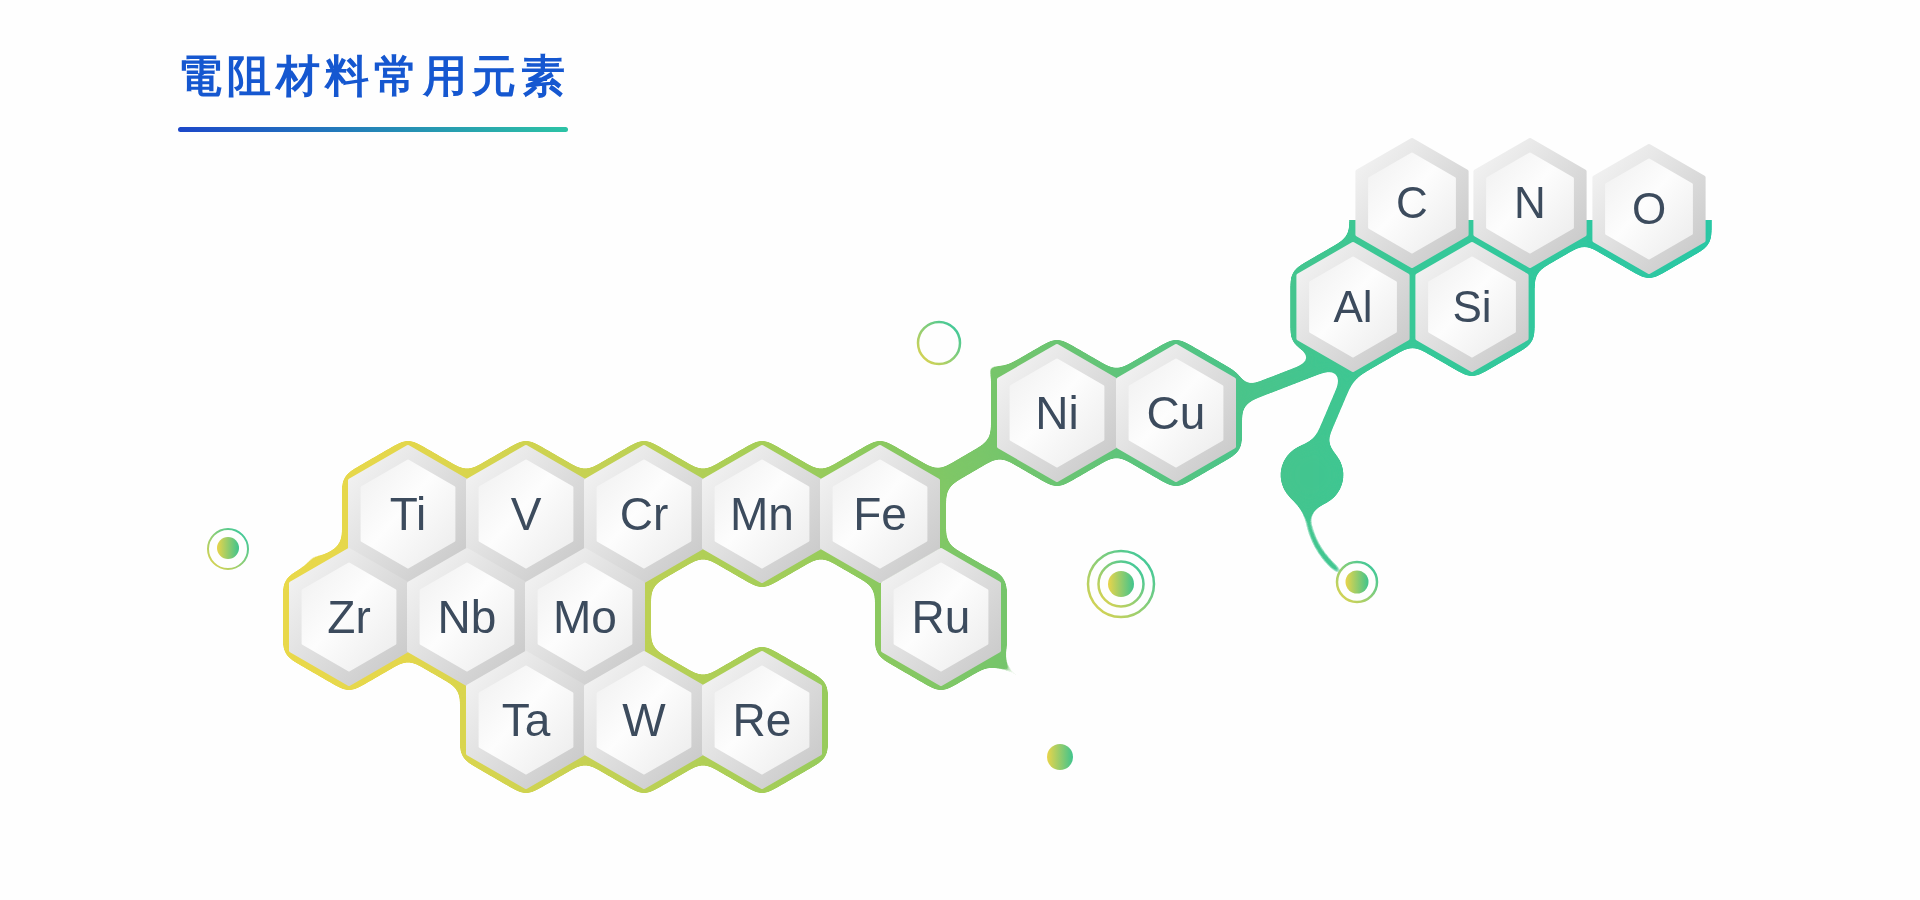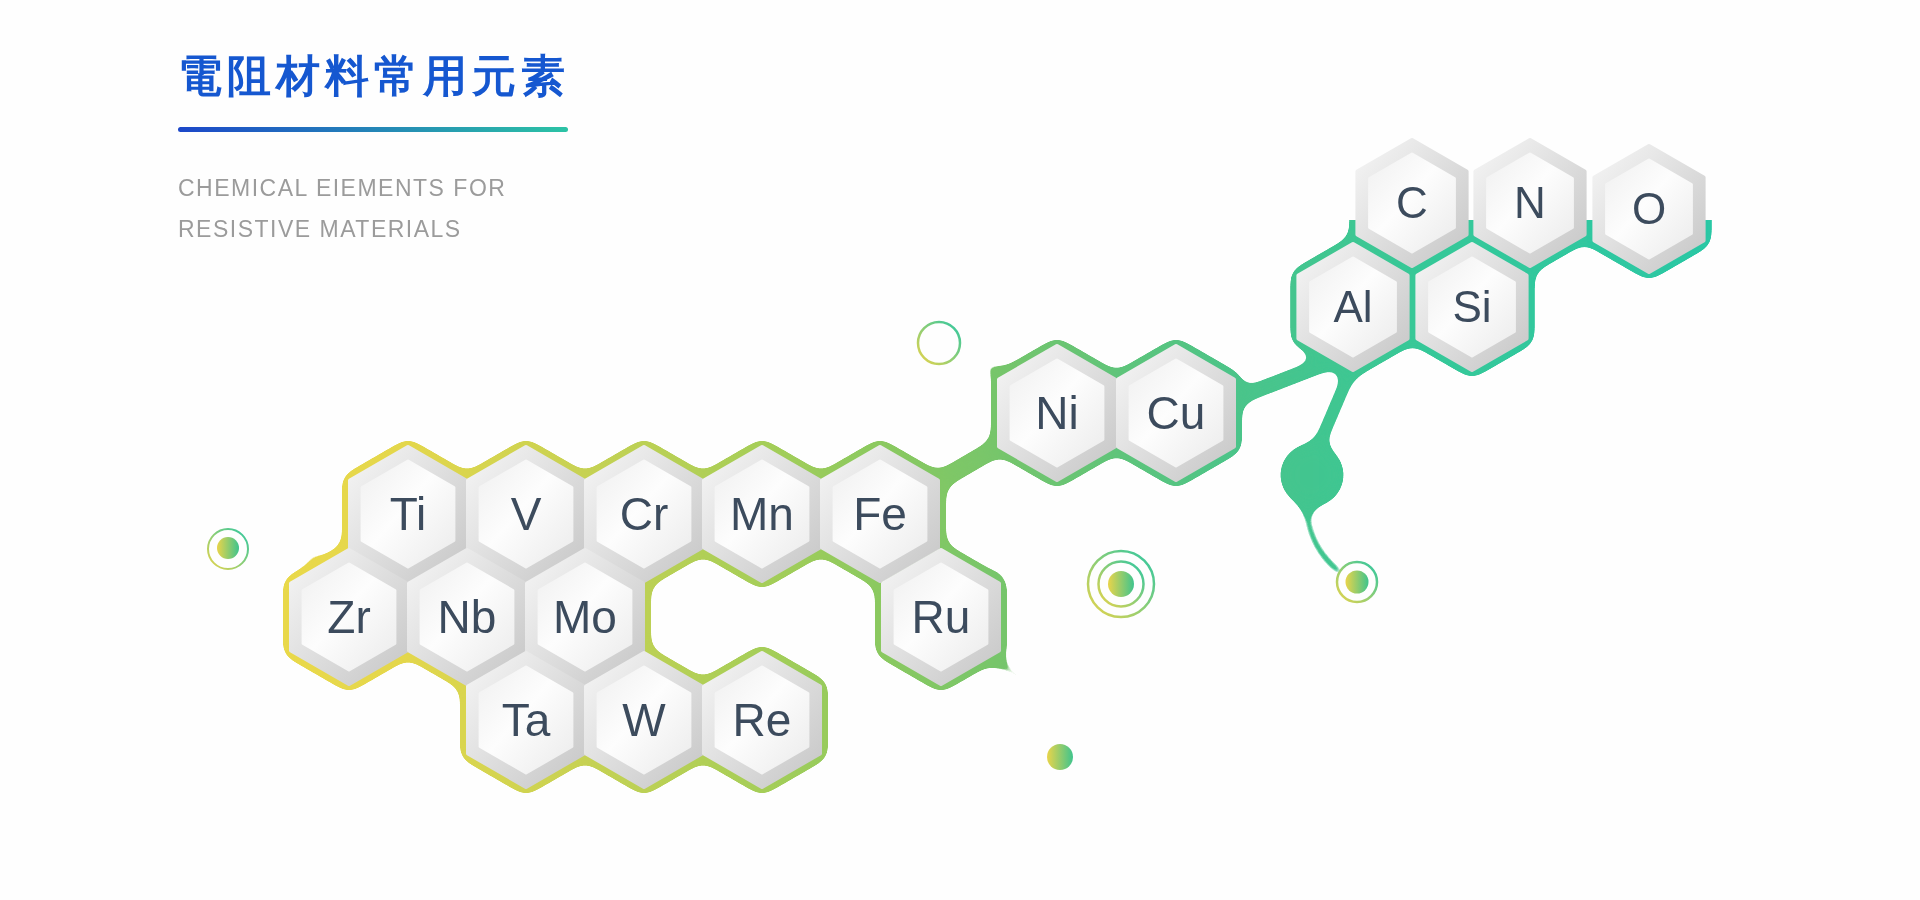--- a/index.html
+++ b/index.html
@@ -25,24 +25,20 @@
     font-size:23px;line-height:41px;letter-spacing:1.5px;
     color:var(--subtitle-color,#9b9b9b);
   }
 </style>
 </head>
 <body>
 
 <div class="header">
   <h1 class="title">電阻材料常用元素</h1>
   <div class="divider"></div>
-  <div class="subtitle">
-    <div>CHEMICAL EIEMENTS FOR</div>
-    <div>RESISTIVE MATERIALS</div>
-  </div>
 </div>
 
 <svg id="diagram" viewBox="0 0 1920 900" width="1920" height="900" xmlns="http://www.w3.org/2000/svg">
     <defs>
       <linearGradient id="gBlob" gradientUnits="userSpaceOnUse" x1="170" y1="0" x2="1700" y2="0">
         <stop offset="0" stop-color="#eeda48"></stop>
         <stop offset="0.15" stop-color="#e4d74c"></stop>
         <stop offset="0.28" stop-color="#c4d153"></stop>
         <stop offset="0.385" stop-color="#a6ce58"></stop>
         <stop offset="0.46" stop-color="#8cc95f"></stop>

